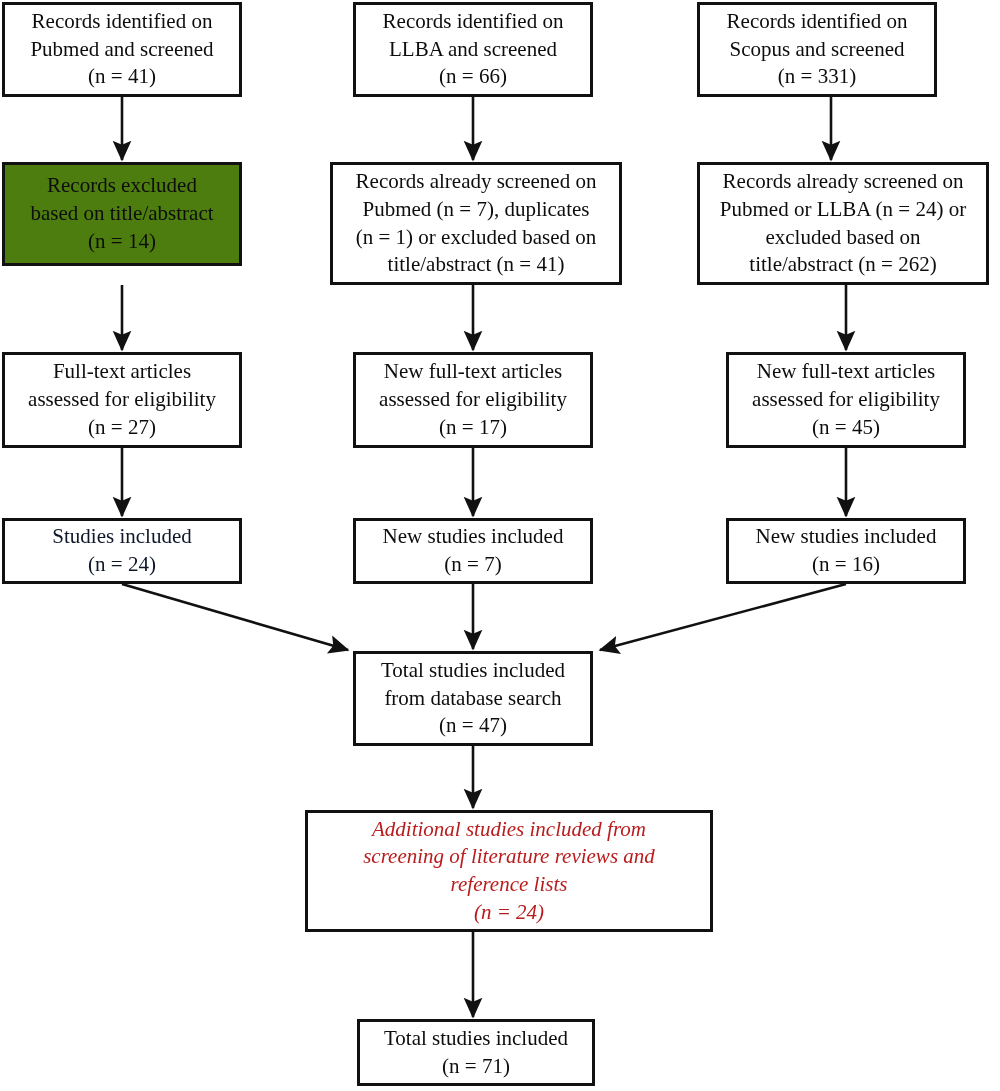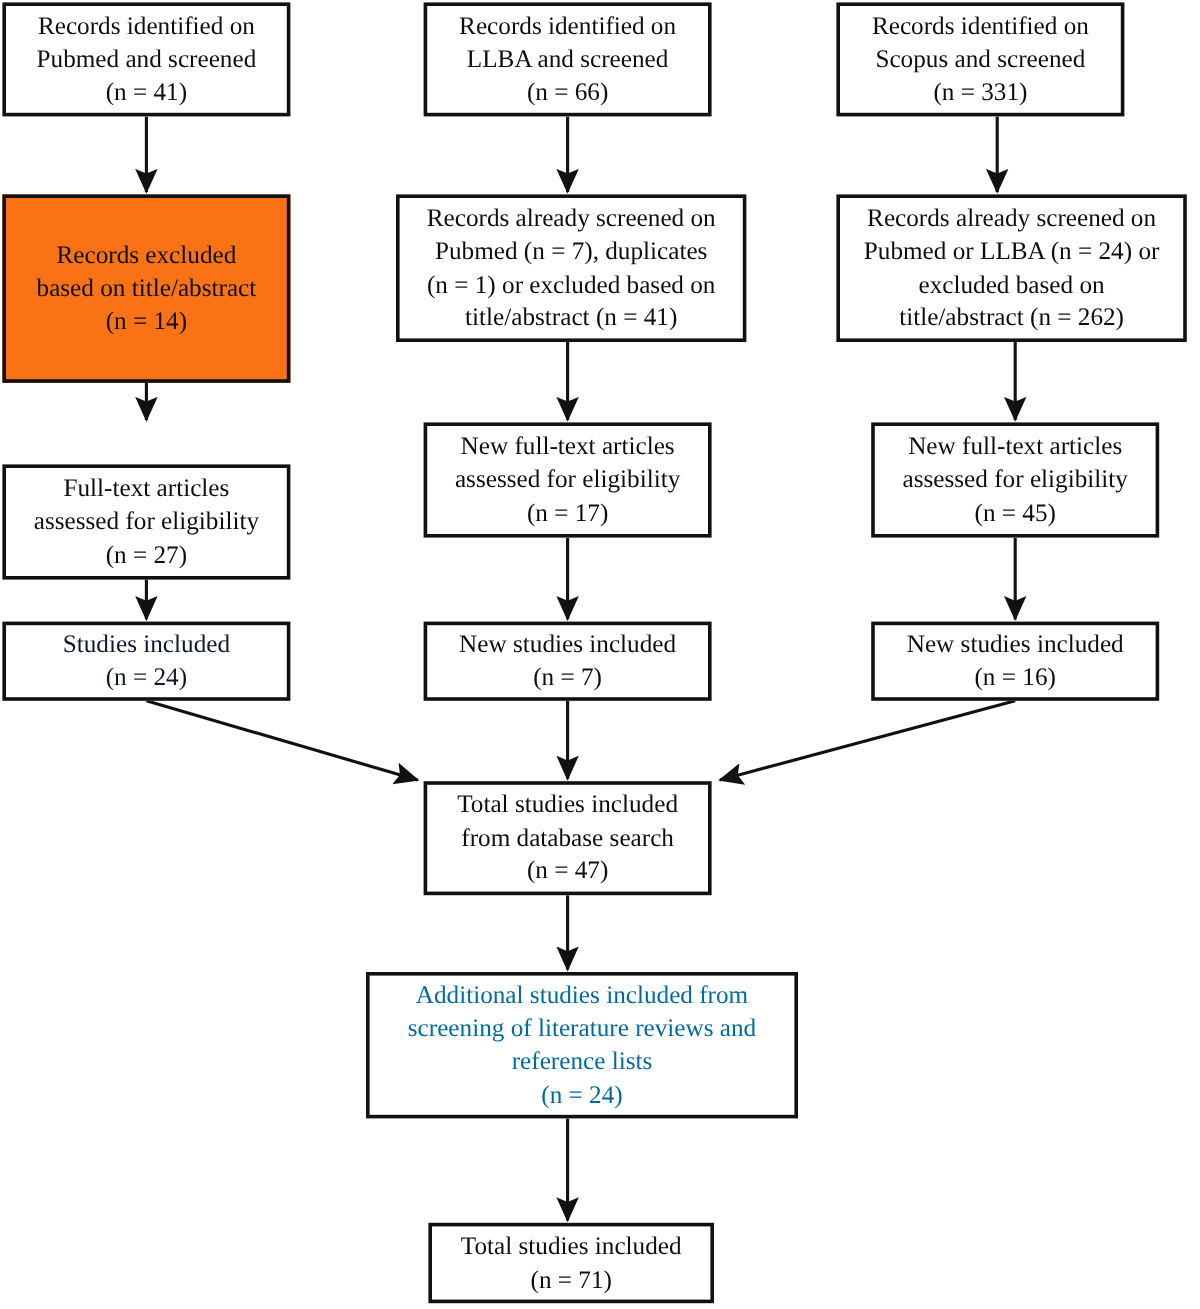--- a/index.html
+++ b/index.html
@@ -80,38 +80,38 @@
       <div class="node" style="left: 353px; top: 2px; width: 240px; height: 95px; border-color: rgb(17, 17, 17); background: rgb(255, 255, 255); color: rgb(13, 13, 13);">
         <span class="label">Records identified on
 LLBA and screened
 (n = 66)</span>
       </div>
       <div class="node" style="left: 697px; top: 2px; width: 240px; height: 95px; border-color: rgb(17, 17, 17); background: rgb(255, 255, 255); color: rgb(13, 13, 13);">
         <span class="label">Records identified on
 Scopus and screened
 (n = 331)</span>
       </div>
-      <div class="node" style="left: 2px; top: 162px; width: 240px; height: 157px; border-color: rgb(17, 17, 17); background: #f97316; color: rgb(13, 13, 13);">
+      <div class="node" style="left: 2px; top: 162px; width: 240px; height: 104px; border-color: rgb(17, 17, 17); background: #4d7c0f; color: rgb(13, 13, 13);">
         <span class="label">Records excluded
 based on title/abstract
 (n = 14)</span>
       </div>
       <div class="node" style="left: 330px; top: 162px; width: 292px; height: 123px; border-color: rgb(17, 17, 17); background: rgb(255, 255, 255); color: rgb(13, 13, 13);">
         <span class="label">Records already screened on
 Pubmed (n = 7), duplicates
 (n = 1) or excluded based on
 title/abstract (n = 41)</span>
       </div>
       <div class="node" style="left: 697px; top: 162px; width: 292px; height: 123px; border-color: rgb(17, 17, 17); background: rgb(255, 255, 255); color: rgb(13, 13, 13);">
         <span class="label">Records already screened on
 Pubmed or LLBA (n = 24) or
 excluded based on
 title/abstract (n = 262)</span>
       </div>
-      <div class="node" style="left: 2px; top: 352px; width: 240px; height: 96px; border-color: rgb(17, 17, 17); background: rgb(255, 255, 255); color: rgb(13, 13, 13); margin-top: 35px;">
+      <div class="node" style="left: 2px; top: 352px; width: 240px; height: 96px; border-color: rgb(17, 17, 17); background: rgb(255, 255, 255); color: rgb(13, 13, 13);">
         <span class="label">Full-text articles
 assessed for eligibility
 (n = 27)</span>
       </div>
       <div class="node" style="left: 353px; top: 352px; width: 240px; height: 96px; border-color: rgb(17, 17, 17); background: rgb(255, 255, 255); color: rgb(13, 13, 13);">
         <span class="label">New full-text articles
 assessed for eligibility
 (n = 17)</span>
       </div>
       <div class="node" style="left: 726px; top: 352px; width: 240px; height: 96px; border-color: rgb(17, 17, 17); background: rgb(255, 255, 255); color: rgb(13, 13, 13);">
@@ -129,21 +129,21 @@
       </div>
       <div class="node" style="left: 726px; top: 518px; width: 240px; height: 66px; border-color: rgb(17, 17, 17); background: rgb(255, 255, 255); color: rgb(13, 13, 13);">
         <span class="label">New studies included
 (n = 16)</span>
       </div>
       <div class="node" style="left: 353px; top: 651px; width: 240px; height: 95px; border-color: rgb(17, 17, 17); background: rgb(255, 255, 255); color: rgb(13, 13, 13);">
         <span class="label">Total studies included
 from database search
 (n = 47)</span>
       </div>
-      <div class="node" style="left: 305px; top: 810px; width: 360px; height: 122px; border-color: rgb(17, 17, 17); background: rgb(255, 255, 255); color: #0369a1;">
+      <div class="node" style="left: 305px; top: 810px; width: 408px; height: 122px; border-color: rgb(17, 17, 17); background: rgb(255, 255, 255); color: #b91c1c; font-style: italic;">
         <span class="label">Additional studies included from
 screening of literature reviews and
 reference lists
 (n = 24)</span>
       </div>
       <div class="node" style="left: 357px; top: 1019px; width: 238px; height: 67px; border-color: rgb(17, 17, 17); background: rgb(255, 255, 255); color: rgb(13, 13, 13);">
         <span class="label">Total studies included
 (n = 71)</span>
       </div>
     </div>

